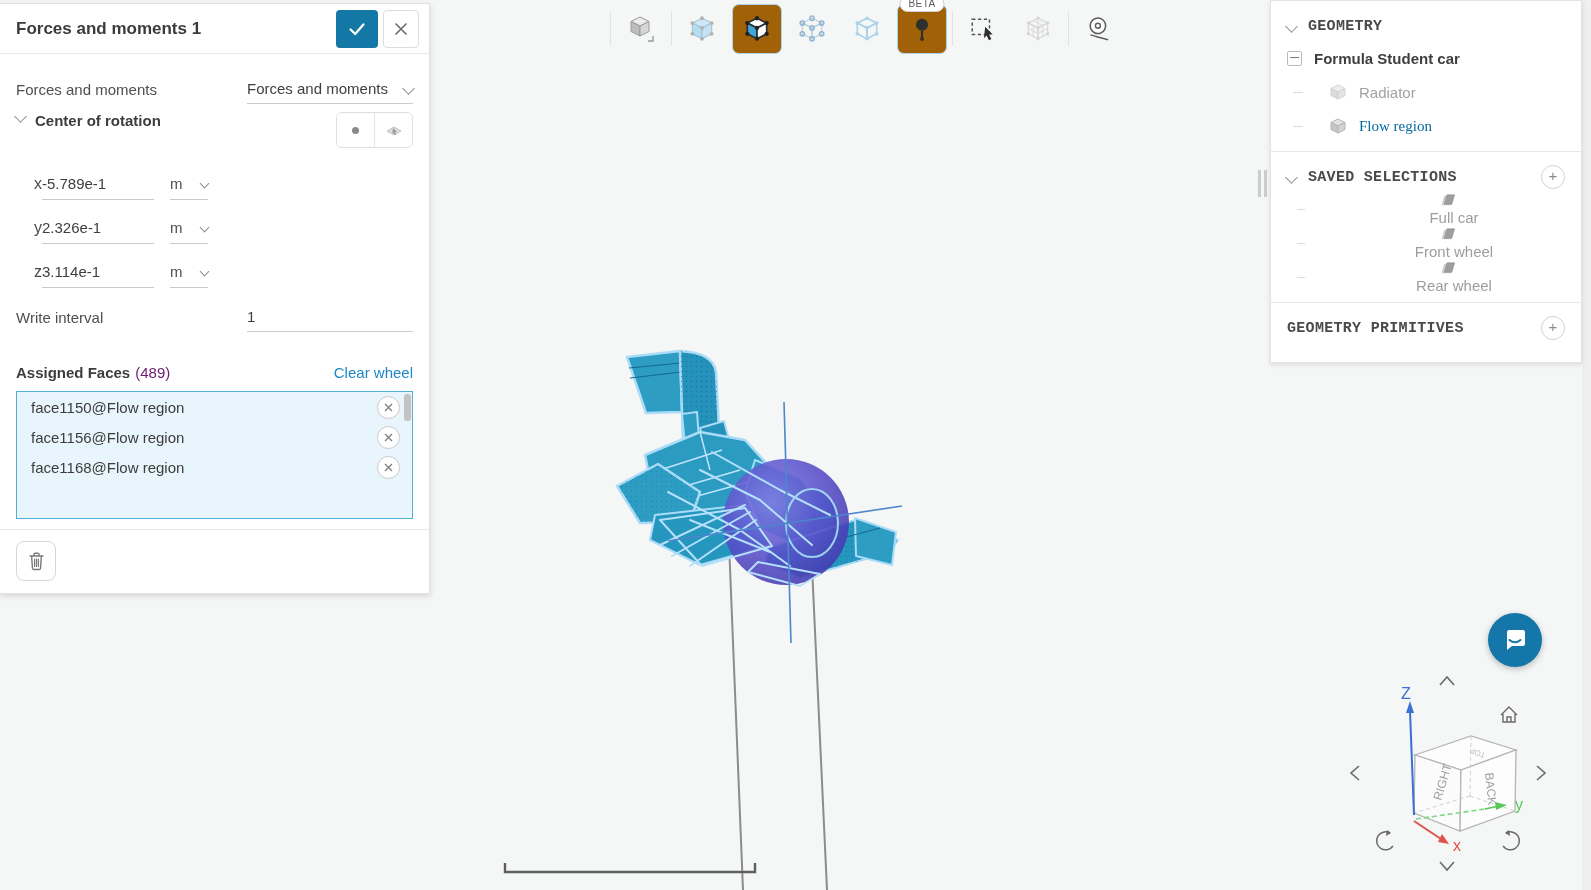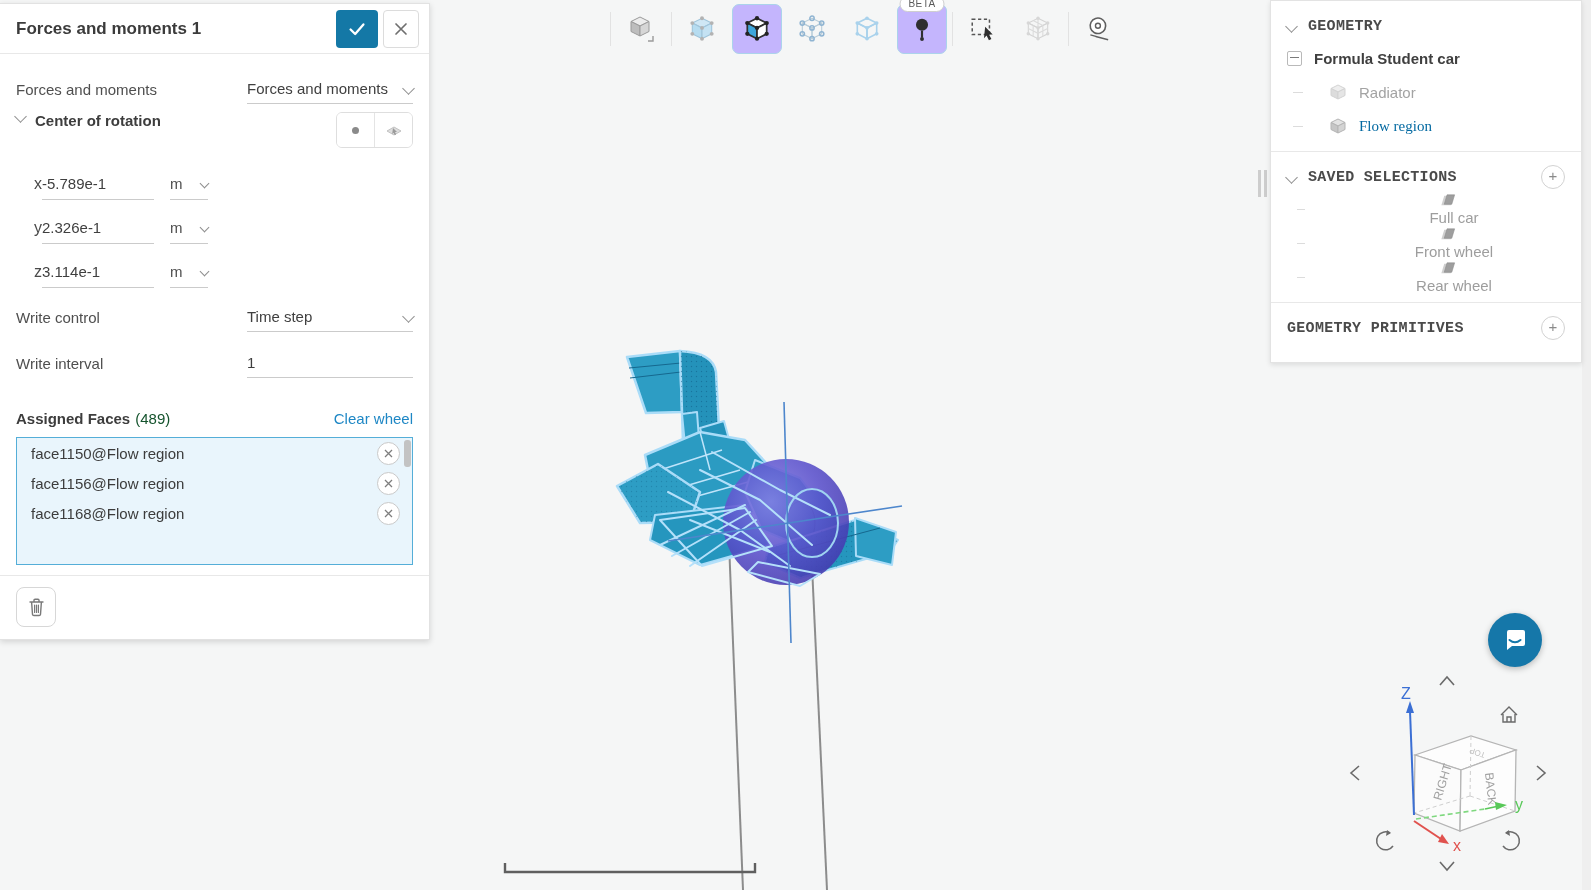--- a/index.html
+++ b/index.html
@@ -12,21 +12,21 @@
   }
   
   .chev{display:inline-block;width:8px;height:8px;border-right:1.7px solid #8e8e8e;border-bottom:1.7px solid #8e8e8e;transform:rotate(45deg);}
   .chev.sm{width:6px;height:6px;}
   .vsep{width:1px;height:34px;background:#e2e2e2;}
   
   #viewport-scene{position:absolute;left:0;top:0;width:1591px;height:890px;}
   
   .toolbar{position:absolute;left:610px;top:3px;height:52px;display:flex;align-items:center;gap:5px;}
   .tool{width:48px;height:48px;display:flex;align-items:center;justify-content:center;border:1px solid transparent;border-radius:7px;position:relative;cursor:pointer;}
-  .tool.active{border-color:#abd3eb;background:#c4b5fd;}
+  .tool.active{border-color:#abd3eb;background:#a16207;}
   .beta-pill{position:absolute;top:-9px;left:50%;transform:translateX(-50%);background:#fff;border:1px solid #cfcfcf;border-radius:9px;font-size:10px;color:#5a5a5a;padding:1px 8px;line-height:12px;letter-spacing:.4px;}
   
   .left-panel{position:absolute;left:0;top:3px;width:430px;background:#fff;border:1px solid #e2e2e2;border-left:none;
     box-shadow:0 2px 6px rgba(0,0,0,.14);box-sizing:border-box;}
   .lp-header{height:49px;display:flex;align-items:center;padding:0 10px 0 16px;}
   .lp-title{font-size:17px;font-weight:700;color:#3b3b3b;flex:1;}
   .btn-apply{width:42px;height:38px;background:#1478a6;border:none;border-radius:4px;display:flex;align-items:center;justify-content:center;cursor:pointer;margin-right:5px;}
   .btn-close{width:36px;height:38px;background:#fff;border:1px solid #dcdcdc;border-radius:4px;display:flex;align-items:center;justify-content:center;cursor:pointer;}
   .lp-divider{height:1px;background:#e8e8e8;}
   .lp-body{padding:12px 16px 0 16px;}
@@ -40,21 +40,21 @@
   .segmented{display:flex;border:1px solid #dedede;border-radius:6px;overflow:hidden;background:#fff;}
   .segbtn{width:37px;height:34px;display:flex;align-items:center;justify-content:center;cursor:pointer;background:#fff;}
   .segbtn + .segbtn{border-left:1px solid #e4e4e4;}
   .coord-row{height:44px;display:flex;align-items:center;}
   .coord-row .lab{padding-left:18px;}
   .coord-val{width:112px;border-bottom:1px solid #cbcbcb;height:30px;display:flex;align-items:center;font-size:15px;color:#3f3f3f;}
   .unit{width:38px;margin-left:16px;border-bottom:1px solid #cbcbcb;height:30px;display:flex;align-items:center;justify-content:space-between;font-size:15px;color:#4f4f4f;cursor:pointer;}
   .wrow{height:46px;}
   .faces-head{margin-top:16px;height:32px;display:flex;align-items:center;}
   .faces-title{font-size:15px;font-weight:700;color:#3d3d3d;}
-  .faces-count{font-size:15px;color:#14532d;margin-left:5px;}
+  .faces-count{font-size:15px;color:#701a75;margin-left:5px;}
   .clear-link{margin-left:auto;font-size:15px;color:#1e87c5;cursor:pointer;}
   .faces-list{position:relative;margin-top:3px;border:1px solid #54aed8;background:#e9f5fc;height:128px;box-sizing:border-box;overflow:hidden;}
   .face-row{height:30px;display:flex;align-items:center;padding:0 12px 0 14px;}
   .face-name{font-size:15px;color:#3c3c3c;flex:1;}
   .face-remove{width:21px;height:21px;border-radius:50%;background:#fff;border:1px solid #c9c9c9;display:flex;align-items:center;justify-content:center;cursor:pointer;}
   .list-scrollbar{position:absolute;right:1px;top:2px;width:7px;height:27px;background:#c3c3c3;border-radius:3px;cursor:pointer;}
   .lp-footer{margin-top:10px;border-top:1px solid #e8e8e8;padding:11px 16px 12px 16px;}
   .btn-trash{width:40px;height:40px;border:1px solid #d7d7d7;border-radius:8px;background:#fff;display:flex;align-items:center;justify-content:center;cursor:pointer;}
   
   .right-panel{position:absolute;left:1270px;top:0;width:312px;height:363px;background:#fff;border:1px solid #e3e3e3;box-sizing:border-box;box-shadow:0 2px 5px rgba(0,0,0,.10);}
@@ -342,27 +342,20 @@
     </div>
     <div class="coord-row">
       <div class="lab">z</div>
       <div class="coord-val">3.114e-1</div>
       <div class="unit">
         <span>m</span>
         <span class="chev sm"></span>
       </div>
     </div>
 
-    <div class="frow wrow">
-      <div class="lab">Write control</div>
-      <div class="ctrl">
-        <span class="val">Time step</span>
-        <span class="chev"></span>
-      </div>
-    </div>
 
     <div class="frow wrow">
       <div class="lab">Write interval</div>
       <div class="ctrl" style="border-bottom:1px solid #cbcbcb;">
         <span class="val">1</span>
       </div>
     </div>
 
     <div class="faces-head">
       <span class="faces-title">Assigned Faces</span>

